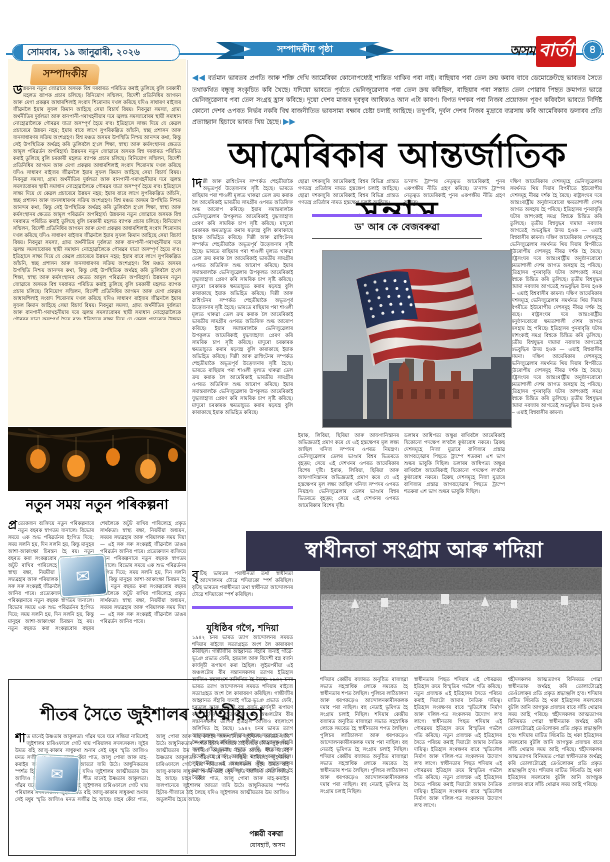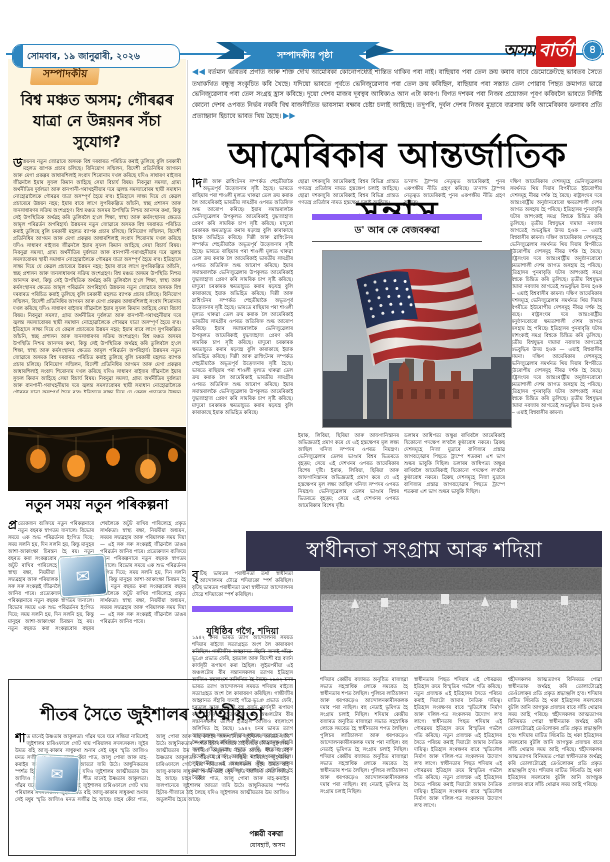--- a/index.html
+++ b/index.html
@@ -2,43 +2,43 @@
 <html><head>
 <meta charset="utf-8">
 <style>
   * { margin:0; padding:0; box-sizing:border-box; }
   html,body { background:#e9e9e9; }
   body { font-family:"DejaVu Sans", sans-serif; }
   .page { position:relative; width:610px; height:862px; background:#ffffff; margin:0 auto; overflow:hidden; }
 
   
   .head-rule { position:absolute; left:6px; right:6px; top:53px; height:2px; background:#2e86c0; }
-  .date-pill { position:absolute; left:12px; top:44px; width:168px; height:24px; background:#fdfdfd;
+  .date-pill { position:absolute; left:12px; top:44px; width:168px; height:17px; background:#fdfdfd;
     border:1.3px solid #2e86c0; border-radius:9px; display:flex; align-items:center; padding-left:14px;
     font-size:9px; font-weight:bold; color:#123c5e; z-index:3; }
   .date-pill::before { content:""; position:absolute; left:0; top:0; bottom:0; width:10px;
     background:#2e86c0; border-radius:8px 0 0 8px; }
-  .ribbon { position:absolute; left:230px; top:42px; width:150px; height:27px; background:#2e86c0;
+  .ribbon { position:absolute; left:230px; top:42px; width:150px; height:14px; background:#2e86c0;
     clip-path:polygon(0 0, 14% 50%, 0 100%, 100% 100%, 86% 50%, 100% 0);
     display:flex; align-items:center; justify-content:center; color:#fff; font-size:9px; font-weight:bold; z-index:3; }
   .ribbon-wing-l,.ribbon-wing-r { position:absolute; top:42px; width:28px; height:17px; background:#155e8f; z-index:2; }
   .ribbon-wing-l { left:216px; clip-path:polygon(0 0,100% 0,100% 100%,0 100%,50% 50%); }
   .ribbon-wing-r { left:366px; clip-path:polygon(0 0,100% 50%,0 100%); }
   .masthead { position:absolute; right:34px; top:42px; height:18px; display:flex; align-items:center; z-index:3; }
-  .masthead .m-black { font-size:16px; font-weight:bold; font-style:italic; color:#111; letter-spacing:-0.5px;margin-left:16px; }
+  .masthead .m-black { font-size:13px; font-weight:bold; font-style:italic; color:#111; letter-spacing:-0.5px;margin-left:16px; }
   .masthead .m-red { font-size:18px; font-weight:bold; font-style:italic; color:#fff; background:#cf1b1b;
     padding:0 3px; margin-left:1px; border-radius:2px; }
   .page-num { position:absolute; right:8px; top:41px; width:19px; height:19px; border-radius:50%;
     background:#2e86c0; color:#fff; font-size:11px; font-weight:bold; display:flex; align-items:center;
     justify-content:center; border:1.5px solid #fff; box-shadow:0 0 0 1px #2e86c0; z-index:3; }
 
   
   .body-txt { font-size:5px; line-height:1.4; text-align:justify; color:#1c1c1c; overflow:hidden; }
   .dropcap::first-letter { font-size:12px; font-weight:bold; float:left; line-height:0.9; margin:0 1px 0 0; color:#000; }
-  .byline-rule { border-top:6px solid #8b5cf6; border-bottom:1px solid #555; text-align:center;
+  .byline-rule { border-top:3px solid #8b5cf6; border-bottom:1px solid #555; text-align:center;
     font-weight:bold; color:#111; background:#fff; }
 
   
   .v-divider { position:absolute; left:187px; top:60px; bottom:8px; width:1px; background:#d8d8d8; }
   .editorial-box { position:absolute; left:8px; top:59px; width:178px; height:367px; background:#fdf6e2; padding:3px 5px; }
   .ed-label { display:inline-block; margin-left:18px; background:linear-gradient(#f7cf95,#eca953);
     color:#4a2500; font-size:10.5px; font-weight:bold; padding:2px 12px; transform:skewX(-6deg);
     border-radius:2px 6px 2px 2px; }
   .ed-headline { font-size:15px; font-weight:bold; color:#0d0d0d; text-align:center; line-height:1.4; margin:5px 2px 5px 2px; }
   .ed-body { height:235px; }
@@ -56,32 +56,32 @@
   .win-head { font-size:17px; font-weight:bold; text-align:center; color:#0d0d0d; margin:1px 0 4px 0; }
   .win-body { column-count:2; column-gap:8px; height:118px; }
   .win-inset { position:absolute; left:26px; top:76px; width:44px; height:36px; border-radius:4px;
     background:linear-gradient(135deg,#e8f2fa,#7fa7c8 65%,#47749b); border:1px solid #fff;
     box-shadow:0 0 0 1px #9bb; display:flex; align-items:center; justify-content:center;
     color:#fff; font-size:15px; transform:rotate(3deg); }
   .win-by { position:absolute; right:10px; bottom:5px; font-size:7px; font-weight:bold; line-height:1.5; }
   .win-by .place { font-size:6px; font-weight:normal; }
 
   
-  .intro { position:absolute; left:192px; top:66px; width:410px; height:68px; font-size:6.4px;
+  .intro { position:absolute; left:192px; top:72px; width:410px; height:68px; font-size:6.4px;
     line-height:1.62; text-align:justify; color:#141414; }
   .qmark { color:#2e86c0; font-size:8px; font-weight:bold; }
   .main-headline { position:absolute; left:192px; top:128px; width:410px; text-align:center;
     font-size:35px; font-weight:800; color:#050505; letter-spacing:0px; }
   .mcol { position:absolute; width:101px; }
   .main-byline { position:absolute; left:312px; top:214px; width:170px; font-size:9.5px; padding:3px 0; }
   .flag-photo { position:absolute; left:322px; top:250px; width:190px; height:178px; background:#fff;
     border:1px solid #999; z-index:2; }
   
   .band { position:absolute; left:246px; top:531px; width:356px; height:40px; background:#34344d;
-    color:#fff; display:flex; align-items:center; justify-content:center; font-size:21px; font-weight:normal; }
+    color:#fff; display:flex; align-items:center; justify-content:center; font-size:21px; font-weight:bold; }
   .bw-photo { position:absolute; left:320px; top:567px; width:282px; height:104px; border:1px solid #777; z-index:2; }
   .sad-byline { position:absolute; left:192px; top:606px; width:101px; font-size:9px; padding:12px 0; }
 </style>
 </head>
 <body>
 
 <div class="page">
 
   <div class="head-rule"></div>
   <div class="date-pill">সোমবাৰ, ১৯ জানুৱাৰী, ২০২৬</div>
@@ -91,21 +91,20 @@
   <div class="masthead">
     <span class="m-black">অসম</span>
     <span class="m-red">বাৰ্তা</span>
   </div>
   <div class="page-num">৪</div>
 
   <div class="v-divider"></div>
 
   <div class="editorial-box">
     <div class="ed-label">সম্পাদকীয়</div>
-    <div class="ed-headline">বিশ্ব মঞ্চত অসম; গৌৰৱৰ যাত্ৰা নে উন্নয়নৰ সঁচা সুযোগ?</div>
     <div class="body-txt dropcap ed-body">উন্নয়নৰ নতুন জোৱাৰে অসমক বিশ্ব দৰবাৰত পৰিচিত কৰাই তুলিছে বুলি চৰকাৰী মহলত ব্যাপক প্ৰচাৰ চলিছে। বিনিয়োগ সন্মিলন, বিদেশী প্ৰতিনিধিৰ আগমন আৰু মেগা প্ৰকল্পৰ আধাৰশিলাই সংবাদ শিৰোনাম দখল কৰিছে যদিও সাধাৰণ ৰাইজৰ জীৱনলৈ ইয়াৰ সুফল কিমান আহিছে সেয়া বিচাৰ্য বিষয়। নিবনুৱা সমস্যা, গ্ৰাম্য অৰ্থনীতিৰ দুৰ্বলতা আৰু বানপানী-গৰাখহনীয়াৰ দৰে জ্বলন্ত সমস্যাবোৰৰ স্থায়ী সমাধান নোহোৱালৈকে গৌৰৱৰ যাত্ৰা অসম্পূৰ্ণ হৈয়ে ৰ'ব। ইতিহাসে সাক্ষ্য দিয়ে যে কেৱল প্ৰচাৰেৰে উন্নয়ন নহয়; ইয়াৰ বাবে লাগে সুপৰিকল্পিত আঁচনি, স্বচ্ছ প্ৰশাসন আৰু জনসাধাৰণৰ সক্ৰিয় অংশগ্ৰহণ। বিশ্ব মঞ্চত অসমৰ উপস্থিতি নিশ্চয় আনন্দৰ কথা, কিন্তু সেই উপস্থিতিক অৰ্থৱহ কৰি তুলিবলৈ হ'লে শিক্ষা, স্বাস্থ্য আৰু কৰ্মসংস্থানৰ ক্ষেত্ৰত আমূল পৰিৱৰ্তন অপৰিহাৰ্য। উন্নয়নৰ নতুন জোৱাৰে অসমক বিশ্ব দৰবাৰত পৰিচিত কৰাই তুলিছে বুলি চৰকাৰী মহলত ব্যাপক প্ৰচাৰ চলিছে। বিনিয়োগ সন্মিলন, বিদেশী প্ৰতিনিধিৰ আগমন আৰু মেগা প্ৰকল্পৰ আধাৰশিলাই সংবাদ শিৰোনাম দখল কৰিছে যদিও সাধাৰণ ৰাইজৰ জীৱনলৈ ইয়াৰ সুফল কিমান আহিছে সেয়া বিচাৰ্য বিষয়। নিবনুৱা সমস্যা, গ্ৰাম্য অৰ্থনীতিৰ দুৰ্বলতা আৰু বানপানী-গৰাখহনীয়াৰ দৰে জ্বলন্ত সমস্যাবোৰৰ স্থায়ী সমাধান নোহোৱালৈকে গৌৰৱৰ যাত্ৰা অসম্পূৰ্ণ হৈয়ে ৰ'ব। ইতিহাসে সাক্ষ্য দিয়ে যে কেৱল প্ৰচাৰেৰে উন্নয়ন নহয়; ইয়াৰ বাবে লাগে সুপৰিকল্পিত আঁচনি, স্বচ্ছ প্ৰশাসন আৰু জনসাধাৰণৰ সক্ৰিয় অংশগ্ৰহণ। বিশ্ব মঞ্চত অসমৰ উপস্থিতি নিশ্চয় আনন্দৰ কথা, কিন্তু সেই উপস্থিতিক অৰ্থৱহ কৰি তুলিবলৈ হ'লে শিক্ষা, স্বাস্থ্য আৰু কৰ্মসংস্থানৰ ক্ষেত্ৰত আমূল পৰিৱৰ্তন অপৰিহাৰ্য। উন্নয়নৰ নতুন জোৱাৰে অসমক বিশ্ব দৰবাৰত পৰিচিত কৰাই তুলিছে বুলি চৰকাৰী মহলত ব্যাপক প্ৰচাৰ চলিছে। বিনিয়োগ সন্মিলন, বিদেশী প্ৰতিনিধিৰ আগমন আৰু মেগা প্ৰকল্পৰ আধাৰশিলাই সংবাদ শিৰোনাম দখল কৰিছে যদিও সাধাৰণ ৰাইজৰ জীৱনলৈ ইয়াৰ সুফল কিমান আহিছে সেয়া বিচাৰ্য বিষয়। নিবনুৱা সমস্যা, গ্ৰাম্য অৰ্থনীতিৰ দুৰ্বলতা আৰু বানপানী-গৰাখহনীয়াৰ দৰে জ্বলন্ত সমস্যাবোৰৰ স্থায়ী সমাধান নোহোৱালৈকে গৌৰৱৰ যাত্ৰা অসম্পূৰ্ণ হৈয়ে ৰ'ব। ইতিহাসে সাক্ষ্য দিয়ে যে কেৱল প্ৰচাৰেৰে উন্নয়ন নহয়; ইয়াৰ বাবে লাগে সুপৰিকল্পিত আঁচনি, স্বচ্ছ প্ৰশাসন আৰু জনসাধাৰণৰ সক্ৰিয় অংশগ্ৰহণ। বিশ্ব মঞ্চত অসমৰ উপস্থিতি নিশ্চয় আনন্দৰ কথা, কিন্তু সেই উপস্থিতিক অৰ্থৱহ কৰি তুলিবলৈ হ'লে শিক্ষা, স্বাস্থ্য আৰু কৰ্মসংস্থানৰ ক্ষেত্ৰত আমূল পৰিৱৰ্তন অপৰিহাৰ্য। উন্নয়নৰ নতুন জোৱাৰে অসমক বিশ্ব দৰবাৰত পৰিচিত কৰাই তুলিছে বুলি চৰকাৰী মহলত ব্যাপক প্ৰচাৰ চলিছে। বিনিয়োগ সন্মিলন, বিদেশী প্ৰতিনিধিৰ আগমন আৰু মেগা প্ৰকল্পৰ আধাৰশিলাই সংবাদ শিৰোনাম দখল কৰিছে যদিও সাধাৰণ ৰাইজৰ জীৱনলৈ ইয়াৰ সুফল কিমান আহিছে সেয়া বিচাৰ্য বিষয়। নিবনুৱা সমস্যা, গ্ৰাম্য অৰ্থনীতিৰ দুৰ্বলতা আৰু বানপানী-গৰাখহনীয়াৰ দৰে জ্বলন্ত সমস্যাবোৰৰ স্থায়ী সমাধান নোহোৱালৈকে গৌৰৱৰ যাত্ৰা অসম্পূৰ্ণ হৈয়ে ৰ'ব। ইতিহাসে সাক্ষ্য দিয়ে যে কেৱল প্ৰচাৰেৰে উন্নয়ন নহয়; ইয়াৰ বাবে লাগে সুপৰিকল্পিত আঁচনি, স্বচ্ছ প্ৰশাসন আৰু জনসাধাৰণৰ সক্ৰিয় অংশগ্ৰহণ। বিশ্ব মঞ্চত অসমৰ উপস্থিতি নিশ্চয় আনন্দৰ কথা, কিন্তু সেই উপস্থিতিক অৰ্থৱহ কৰি তুলিবলৈ হ'লে শিক্ষা, স্বাস্থ্য আৰু কৰ্মসংস্থানৰ ক্ষেত্ৰত আমূল পৰিৱৰ্তন অপৰিহাৰ্য। উন্নয়নৰ নতুন জোৱাৰে অসমক বিশ্ব দৰবাৰত পৰিচিত কৰাই তুলিছে বুলি চৰকাৰী মহলত ব্যাপক প্ৰচাৰ চলিছে। বিনিয়োগ সন্মিলন, বিদেশী প্ৰতিনিধিৰ আগমন আৰু মেগা প্ৰকল্পৰ আধাৰশিলাই সংবাদ শিৰোনাম দখল কৰিছে যদিও সাধাৰণ ৰাইজৰ জীৱনলৈ ইয়াৰ সুফল কিমান আহিছে সেয়া বিচাৰ্য বিষয়। নিবনুৱা সমস্যা, গ্ৰাম্য অৰ্থনীতিৰ দুৰ্বলতা আৰু বানপানী-গৰাখহনীয়াৰ দৰে জ্বলন্ত সমস্যাবোৰৰ স্থায়ী সমাধান নোহোৱালৈকে গৌৰৱৰ যাত্ৰা অসম্পূৰ্ণ হৈয়ে ৰ'ব। ইতিহাসে সাক্ষ্য দিয়ে যে কেৱল প্ৰচাৰেৰে উন্নয়ন নহয়; ইয়াৰ বাবে লাগে সুপৰিকল্পিত আঁচনি, স্বচ্ছ প্ৰশাসন আৰু জনসাধাৰণৰ সক্ৰিয় অংশগ্ৰহণ। বিশ্ব মঞ্চত অসমৰ উপস্থিতি নিশ্চয় আনন্দৰ কথা, কিন্তু সেই উপস্থিতিক অৰ্থৱহ কৰি তুলিবলৈ হ'লে শিক্ষা, স্বাস্থ্য আৰু কৰ্মসংস্থানৰ ক্ষেত্ৰত আমূল পৰিৱৰ্তন অপৰিহাৰ্য।</div>
   </div>
 
   <div class="lantern">
     <svg width="178" height="64" viewBox="0 0 178 64">
       <rect width="178" height="64" fill="#161007"></rect>
       <path d="M0,6 Q50,14 90,4 T178,10" stroke="#3a2a14" stroke-width="3" fill="none"></path>
       <path d="M20,2 Q60,20 110,12 T178,26" stroke="#2c1e0e" stroke-width="2" fill="none"></path>
       <g stroke="#5a4a2a" stroke-width="0.8">
         <line x1="30" y1="8" x2="30" y2="24"></line>

